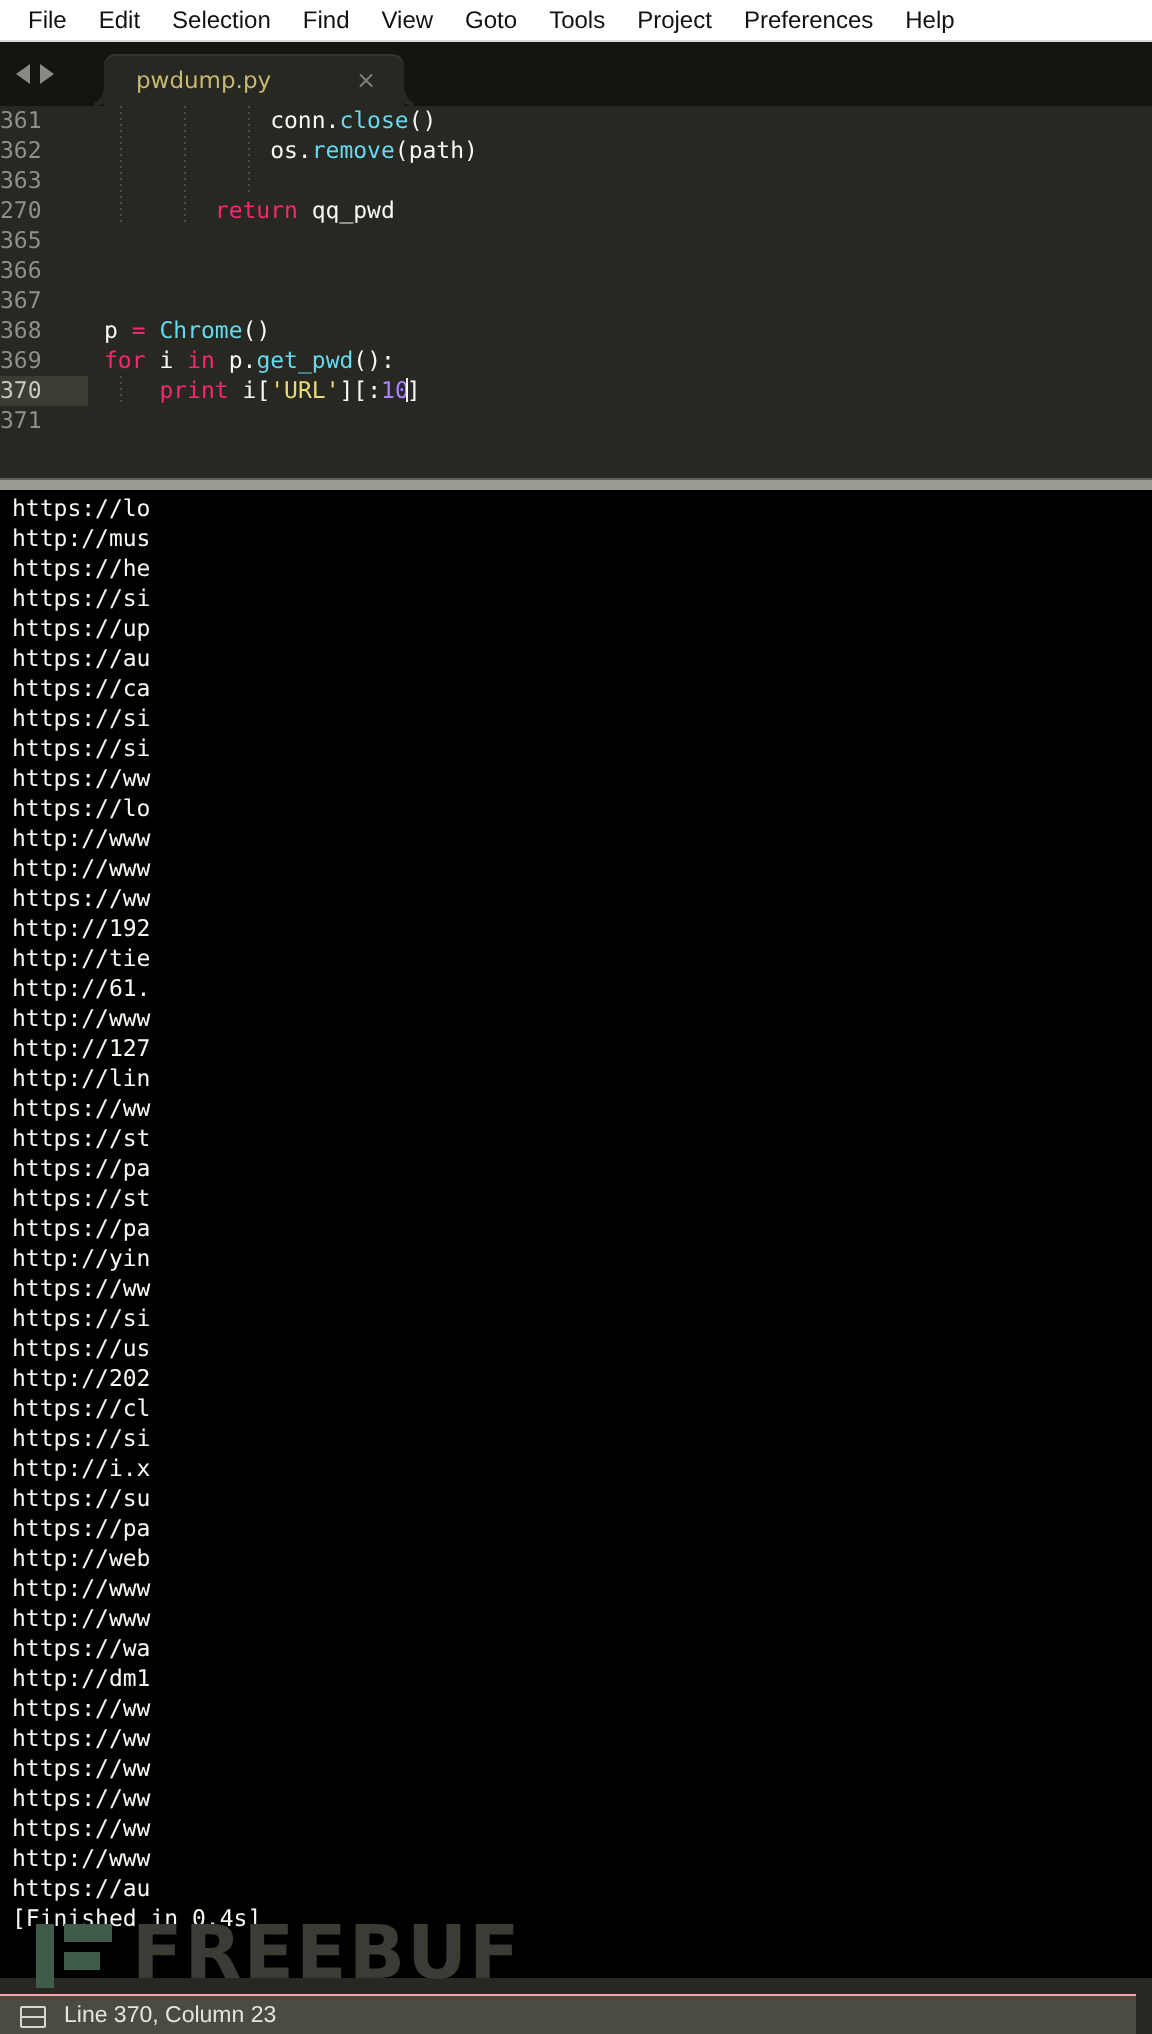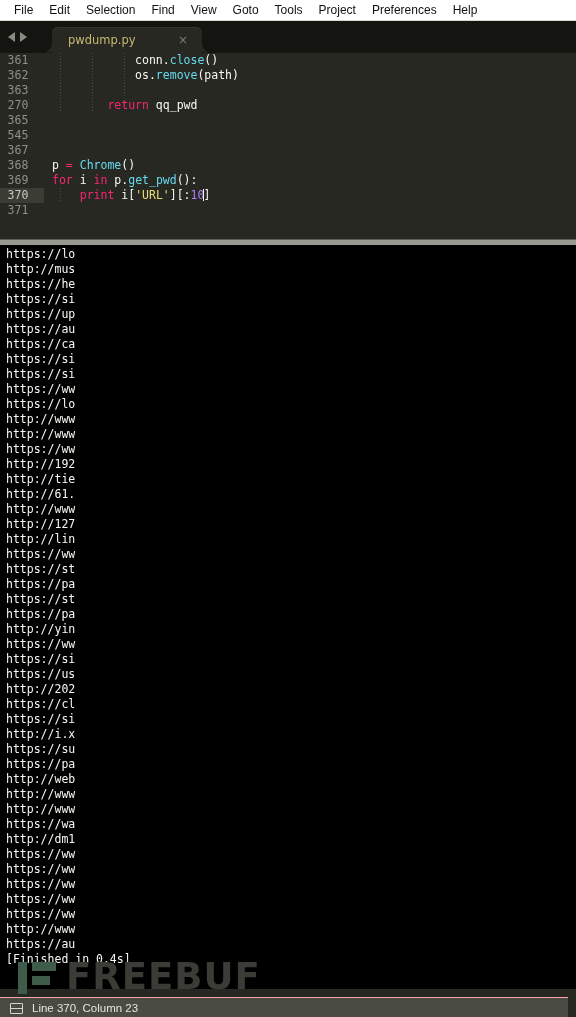--- a/index.html
+++ b/index.html
@@ -125,21 +125,21 @@
     position: relative;
     height: 15px;
     line-height: 15px;
     white-space: pre;
     font-family: "DejaVu Sans Mono", monospace;
     font-size: 11.5px;
   }
   .gutter {
     display: inline-block;
     width: 44px;
-    text-align: center;
+    text-align: left;
     padding-right: 8px;
     box-sizing: border-box;
     color: #8f908a;
     vertical-align: top;
   }
   .code-row.cur .gutter {
     color: #c8c8bd;
     background: #3b3c34;
   }
   .code-text {
@@ -305,21 +305,21 @@
       <span class="tab-close">×</span>
     </div>
   </div>
 
   <div class="editor" id="editor">
       <div class="code-row"><span class="gutter">361</span><span class="guide g1"></span><span class="guide g2"></span><span class="guide g3"></span><span class="code-text"><span class="t-def">            conn.</span><span class="t-fn">close</span><span class="t-punc">()</span></span></div>
       <div class="code-row"><span class="gutter">362</span><span class="guide g1"></span><span class="guide g2"></span><span class="guide g3"></span><span class="code-text"><span class="t-def">            os.</span><span class="t-fn">remove</span><span class="t-punc">(path)</span></span></div>
       <div class="code-row"><span class="gutter">363</span><span class="guide g1"></span><span class="guide g2"></span><span class="guide g3"></span><span class="code-text"></span></div>
       <div class="code-row"><span class="gutter">270</span><span class="guide g1"></span><span class="guide g2"></span><span class="code-text"><span class="t-def">        </span><span class="t-kw">return</span><span class="t-def"> qq_pwd</span></span></div>
       <div class="code-row"><span class="gutter">365</span><span class="code-text"></span></div>
-      <div class="code-row"><span class="gutter">545</span><span class="code-text"></span></div>
+      <div class="code-row"><span class="gutter">366</span><span class="code-text"></span></div>
       <div class="code-row"><span class="gutter">367</span><span class="code-text"></span></div>
       <div class="code-row"><span class="gutter">368</span><span class="code-text"><span class="t-def">p </span><span class="t-kw">=</span><span class="t-def"> </span><span class="t-fn">Chrome</span><span class="t-punc">()</span></span></div>
       <div class="code-row"><span class="gutter">369</span><span class="code-text"><span class="t-kw">for</span><span class="t-def"> i </span><span class="t-kw">in</span><span class="t-def"> p.</span><span class="t-fn">get_pwd</span><span class="t-punc">():</span></span></div>
       <div class="code-row cur"><span class="gutter">370</span><span class="guide g1"></span><span class="code-text"><span class="t-def">    </span><span class="t-kw">print</span><span class="t-def"> i</span><span class="t-punc">[</span><span class="t-str">'URL'</span><span class="t-punc">][:</span><span class="t-num">10</span><span class="caret"></span><span class="t-punc">]</span></span></div>
       <div class="code-row"><span class="gutter">371</span><span class="code-text"></span></div>
     </div>
 
   <div class="pane-sep"></div>
 
   <div class="console" id="console">

